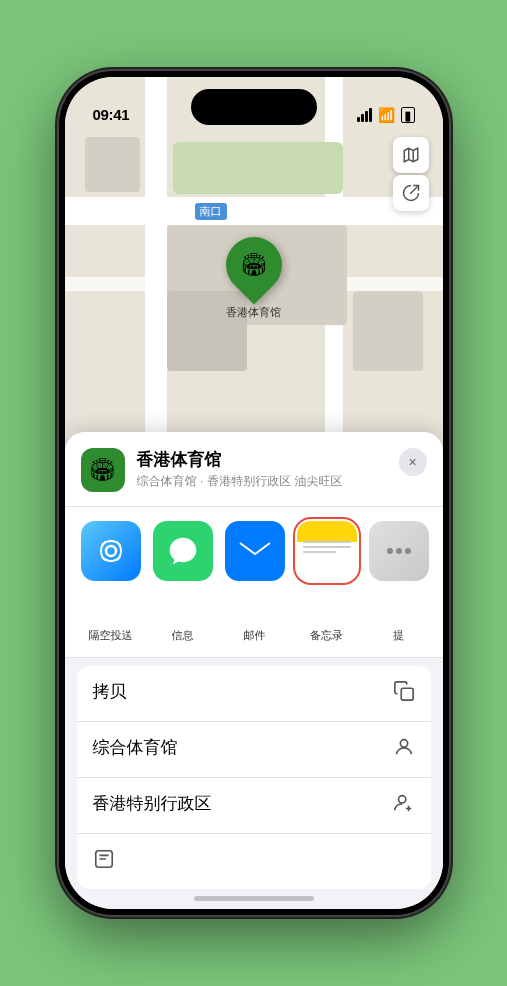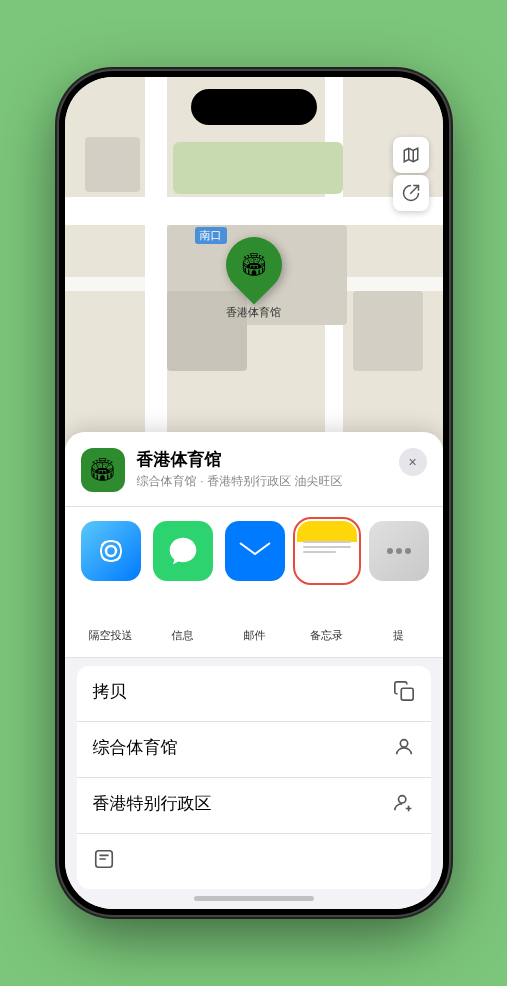--- a/index.html
+++ b/index.html
@@ -92,21 +92,20 @@
       position: absolute;
       top: 126px;
       left: 130px;
       font-size: 11px;
       color: #333;
       background: #4a90d9;
       color: #fff;
       padding: 1px 5px;
       border-radius: 3px;
       font-weight: 500;
-      margin-top: 24px;
     }
     
     .map-controls {
       position: absolute;
       top: 60px;
       right: 14px;
       display: flex;
       flex-direction: column;
       gap: 2px;
       z-index: 10;
@@ -334,20 +333,33 @@
     }
   </style>
 </head>
 <body>
 
 <div class="phone-frame">
   <div class="phone-screen">
 
     <div class="dynamic-island"></div>
 
+    <div class="status-bar">
+      <div class="status-time">09:41</div>
+      <div class="status-icons">
+        <div class="signal-bars">
+          <div class="signal-bar" style="height:5px;"></div>
+          <div class="signal-bar" style="height:8px;"></div>
+          <div class="signal-bar" style="height:11px;"></div>
+          <div class="signal-bar" style="height:14px;"></div>
+        </div>
+        <span style="font-size:14px;">📶</span>
+        <span style="font-size:13px; border:1.5px solid #000; border-radius:2px; padding:0 2px; line-height:16px; height:16px; display:inline-block;">▮</span>
+      </div>
+    </div>
 
     <div class="map-bg">
       <div class="map-road-h1"></div>
       <div class="map-road-h2"></div>
       <div class="map-road-v1"></div>
       <div class="map-road-v2"></div>
       <div class="map-block1"></div>
       <div class="map-block2"></div>
       <div class="map-block3"></div>
       <div class="map-block4"></div>

